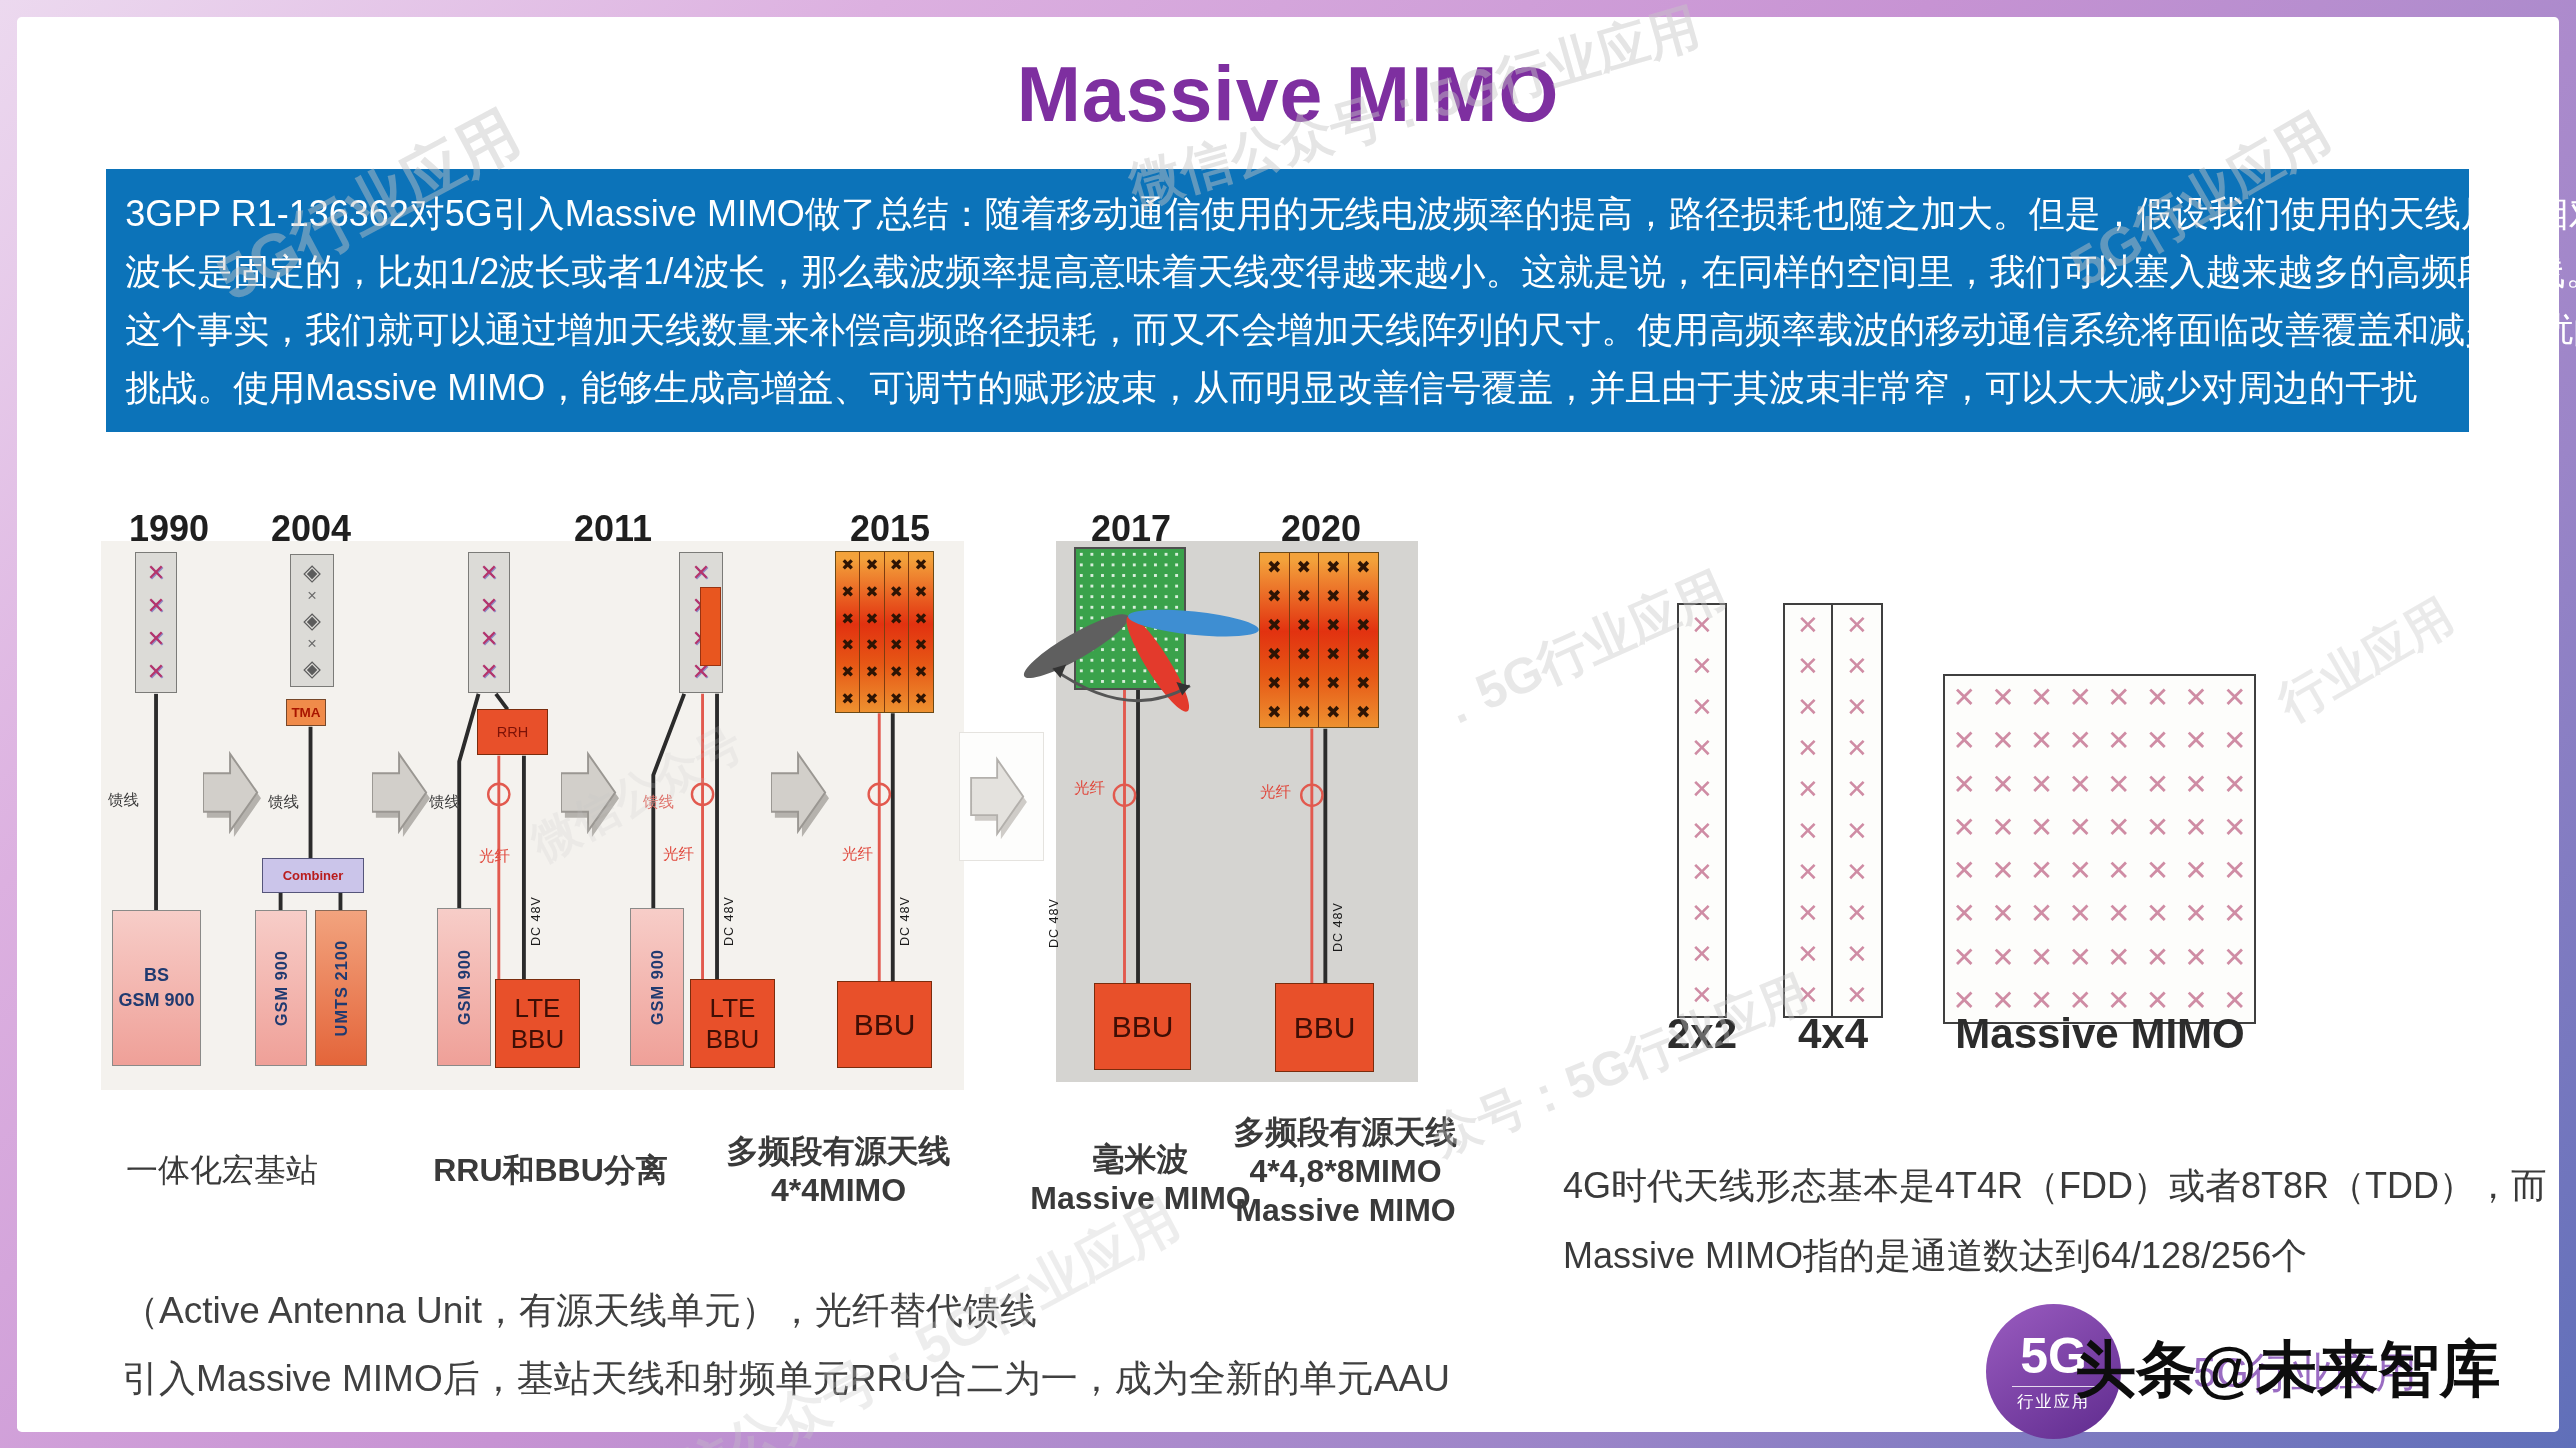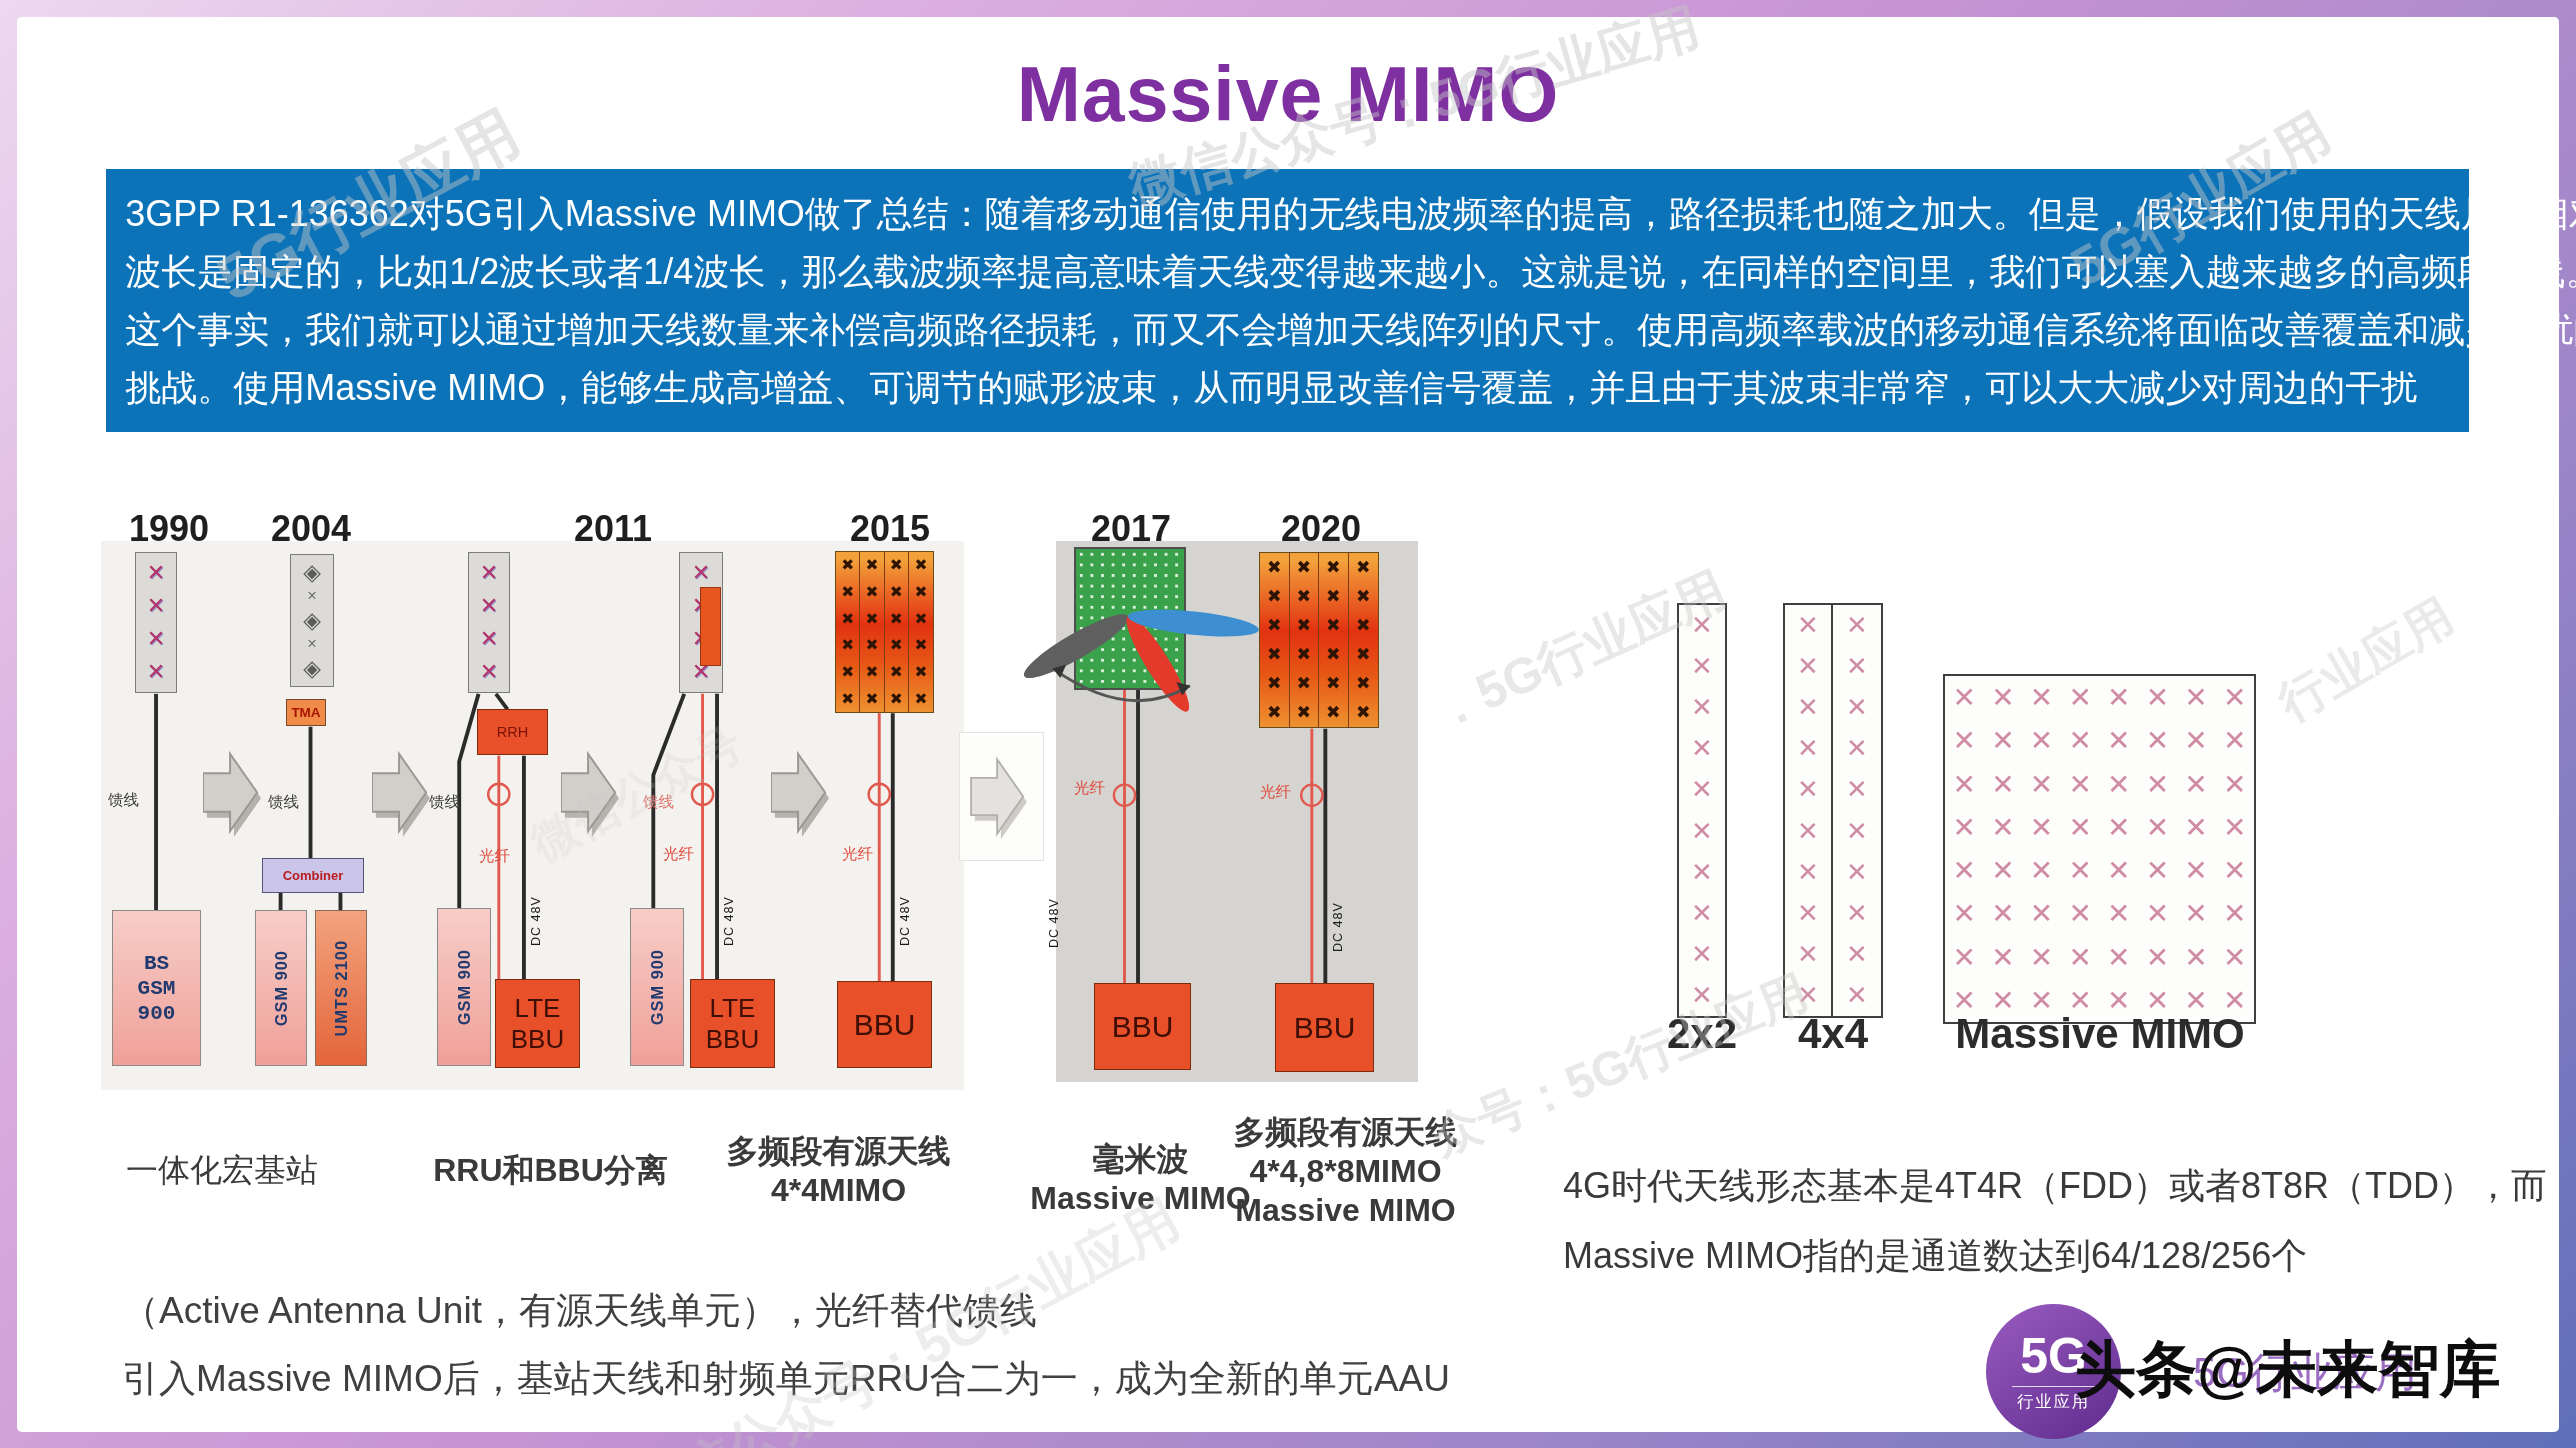--- a/index.html
+++ b/index.html
@@ -55,21 +55,21 @@
       background-image:radial-gradient(circle,rgba(225,243,226,.95) 1.5px,transparent 1.7px);background-size:10.6px 10.6px;}
   .beams{position:absolute;left:985px;top:560px;z-index:4;}
 
   
   .pinkbox{background:linear-gradient(180deg,#f7cdc8,#efa098);border:1.9px solid #8a8a88;color:#203a70;font-weight:700;}
   .umtsbox{background:linear-gradient(180deg,#f2a37e,#e4653a);border:1.9px solid #8a6a58;color:#203a70;font-weight:700;}
   .redbox{background:#e8502a;border:1.9px solid #7a2c0d;color:#3f0e05;font-weight:400;}
   .tma{font-size:13.5px;color:#a81500;background:#f08b4a;border:1.9px solid #77482a;font-weight:800;}
   .combiner{background:#cbc5ea;border:1.9px solid #55557a;color:#b91c1c;font-weight:700;font-size:13px;}
   .vtext{writing-mode:vertical-rl;transform:rotate(180deg);font-size:16.4px;letter-spacing:1px;}
-  .bs-l{font-size:21px;line-height:25px;font-family:Liberation Mono, monospace;}
+  .bs-l{font-size:18px;line-height:25px;}
   .lte-l{font-size:26px;line-height:31px;}
   .bbu-l{font-size:30px;}
   .rrh-l{font-size:14.5px;color:#7c1207;}
 
   .feeder{position:absolute;font-size:15.5px;color:#3c3c3c;z-index:3;}
   .feeder.red{color:#e0736b;}
   .fiber-l{position:absolute;font-size:15.5px;color:#e0483c;z-index:3;}
   .dc-l{position:absolute;font-size:12.6px;color:#1a1a1a;z-index:3;writing-mode:vertical-rl;transform:rotate(180deg);letter-spacing:1px;}
   .big-arrow{position:absolute;z-index:3;}
   .small-arrow-box{position:absolute;left:959px;top:732px;width:83px;height:127px;background:#fdfdfc;border:1px solid #e5e3df;z-index:3;}

